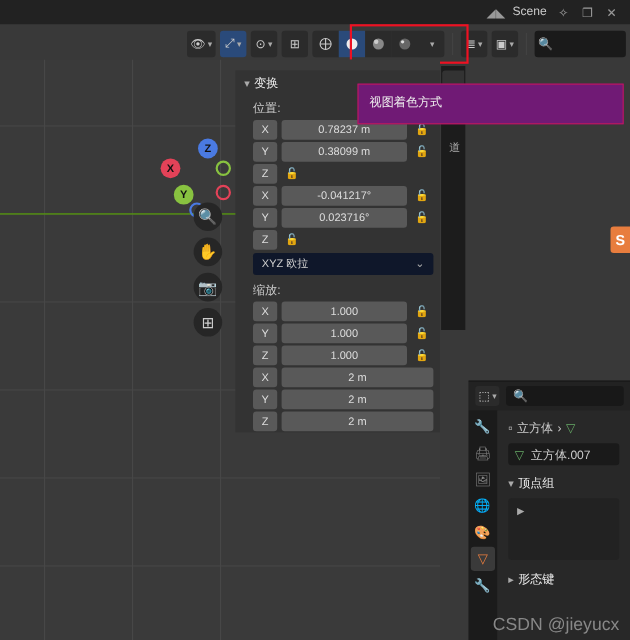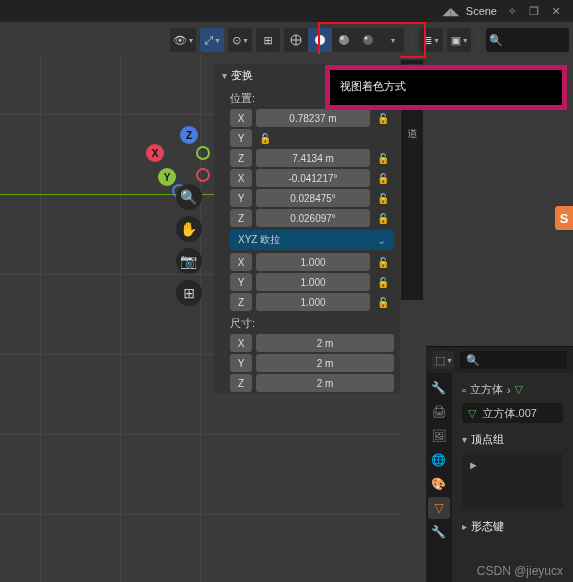--- a/index.html
+++ b/index.html
@@ -48,45 +48,45 @@
   .panel { position: absolute; top: 64px; left: 214px; width: 186px; background: #333; }
   .prow-hd { display: flex; align-items: center; padding: 4px 8px; color: #eee; font-size: 11px; gap: 4px; }
   .chev { font-size: 10px; color: #aaa; }
   .prow-lbl { font-size: 11px; color: #ccc; padding: 4px 0 2px 16px; }
   .val-row { display: flex; align-items: center; gap: 4px; padding: 1px 6px 1px 16px; }
   .val-btn { background: #595959; border-radius: 3px; height: 18px; display: flex; align-items: center; color: #ddd; font-size: 10px; padding: 0 6px; }
   .val-btn.ax { width: 22px; justify-content: center; }
   .val-btn.num { flex: 1; justify-content: center; }
   .val-btn.lock { width: 20px; justify-content: center; color: #888; background: transparent; }
   .sel-row { padding: 2px 6px 2px 16px; }
-  .sel { background: #0c4a6e; border-radius: 3px; height: 20px; display: flex; align-items: center; justify-content: space-between; padding: 0 8px; color: #ccc; font-size: 10px; }
-
-  
-  .tooltip { position: absolute; top: 65px; left: 325px; width: 242px; background: #000000; border: 5px solid #be185d; padding: 8px 10px; color: #bbb; font-size: 10px; line-height: 1.5; z-index: 50; }
+  .sel { background: #0f172a; border-radius: 3px; height: 20px; display: flex; align-items: center; justify-content: space-between; padding: 0 8px; color: #ccc; font-size: 10px; }
+
+  
+  .tooltip { position: absolute; top: 76px; left: 325px; width: 242px; background: #701a75; border: 1px solid #be185d; padding: 8px 10px; color: #bbb; font-size: 10px; line-height: 1.5; z-index: 50; }
   .tooltip .tt-title { color: #eee; font-size: 11px; margin-bottom: 2px; }
   .tooltip .tt-blue { color: #6aa8ff; }
   .right-strip { position: absolute; left: -24px; top: 0; width: 24px; bottom: 0; background: #1e1e1e; display: flex; flex-direction: column; align-items: center; }
   .strip-tab { width: 20px; height: 32px; writing-mode: vertical-rl; font-size: 10px; color: #aaa; display: flex; align-items: center; justify-content: center; margin: 4px 0; border-radius: 3px 0 0 3px; }
   .strip-tab.active { background: #333; color: #ddd; }
   
   .outliner-area { position: absolute; top: 292px; left: 0; right: 0; bottom: 0; background: #282828; border-top: 1px solid #111; }
   .out-hdr { height: 26px; background: #222; display: flex; align-items: center; padding: 0 6px; gap: 6px; }
   .out-search { flex: 1; height: 18px; background: #181818; border-radius: 3px; display: flex; align-items: center; padding: 0 6px; color: #777; }
   
   .props-icons { position: absolute; left: 0; top: 322px; width: 26px; bottom: 0; background: #1b1b1b; display: flex; flex-direction: column; align-items: center; padding-top: 4px; gap: 2px; }
   .prop-ic { width: 22px; height: 22px; display: flex; align-items: center; justify-content: center; font-size: 12px; color: #888; border-radius: 3px; }
   .prop-ic.active { background: #3a3a3a; color: #e87d3e; }
   
   .props-body { position: absolute; left: 26px; top: 322px; right: 0; bottom: 0; padding: 6px; }
   .pb-row { display: flex; align-items: center; gap: 4px; color: #ccc; font-size: 11px; padding: 3px 4px; }
   .pb-sel { background: #1a1a1a; border-radius: 3px; height: 20px; flex: 1; display: flex; align-items: center; padding: 0 6px; gap: 6px; }
   .pb-hdr { display: flex; align-items: center; gap: 4px; padding: 6px 4px 2px 4px; color: #eee; }
   .pb-box { background: #222; border-radius: 3px; height: 56px; margin: 4px; padding: 6px; color: #aaa; }
 
-  .watermark { position: absolute; bottom: 4px; right: 10px; font-size: 12px; color: #888; text-align: left; z-index: 60; }
+  .watermark { position: absolute; bottom: 4px; right: 10px; font-size: 16px; color: #888; text-align: left; z-index: 60; }
 
   svg { display: block; }
 </style>
 </head>
 <body>
 
 <div class="top-strip">
   <span class="top-ic">◢◣</span>
   <span class="scene-name">Scene</span>
   <span class="top-ic">✧</span>
@@ -172,67 +172,66 @@
     </div>
 
   <div class="prow-lbl">位置:</div>
   <div class="val-row">
       <div class="val-btn ax">X</div>
       <div class="val-btn num">0.78237 m</div>
       <div class="val-btn lock">🔓</div>
     </div>
   <div class="val-row">
       <div class="val-btn ax">Y</div>
+      <div class="val-btn num">0.38099 m</div>
       <div class="val-btn lock">🔓</div>
     </div>
   <div class="val-row">
       <div class="val-btn ax">Z</div>
-      <div class="val-btn num">7.4134 m</div>
       <div class="val-btn lock">🔓</div>
     </div>
 
   <div class="val-row">
       <div class="val-btn ax">X</div>
       <div class="val-btn num">-0.041217°</div>
       <div class="val-btn lock">🔓</div>
     </div>
   <div class="val-row">
       <div class="val-btn ax">Y</div>
-      <div class="val-btn num">0.028475°</div>
+      <div class="val-btn num">0.023716°</div>
       <div class="val-btn lock">🔓</div>
     </div>
   <div class="val-row">
       <div class="val-btn ax">Z</div>
-      <div class="val-btn num">0.026097°</div>
       <div class="val-btn lock">🔓</div>
     </div>
   <div class="sel-row">
       <div class="sel">
         <span>XYZ 欧拉</span>
         <span class="chev">⌄</span>
       </div>
     </div>
 
+  <div class="prow-lbl">缩放:</div>
   <div class="val-row">
       <div class="val-btn ax">X</div>
       <div class="val-btn num">1.000</div>
       <div class="val-btn lock">🔓</div>
     </div>
   <div class="val-row">
       <div class="val-btn ax">Y</div>
       <div class="val-btn num">1.000</div>
       <div class="val-btn lock">🔓</div>
     </div>
   <div class="val-row">
       <div class="val-btn ax">Z</div>
       <div class="val-btn num">1.000</div>
       <div class="val-btn lock">🔓</div>
     </div>
 
-  <div class="prow-lbl">尺寸:</div>
   <div class="val-row">
       <div class="val-btn ax">X</div>
       <div class="val-btn num">2 m</div>
     </div>
   <div class="val-row">
       <div class="val-btn ax">Y</div>
       <div class="val-btn num">2 m</div>
     </div>
   <div class="val-row">
       <div class="val-btn ax">Z</div>

